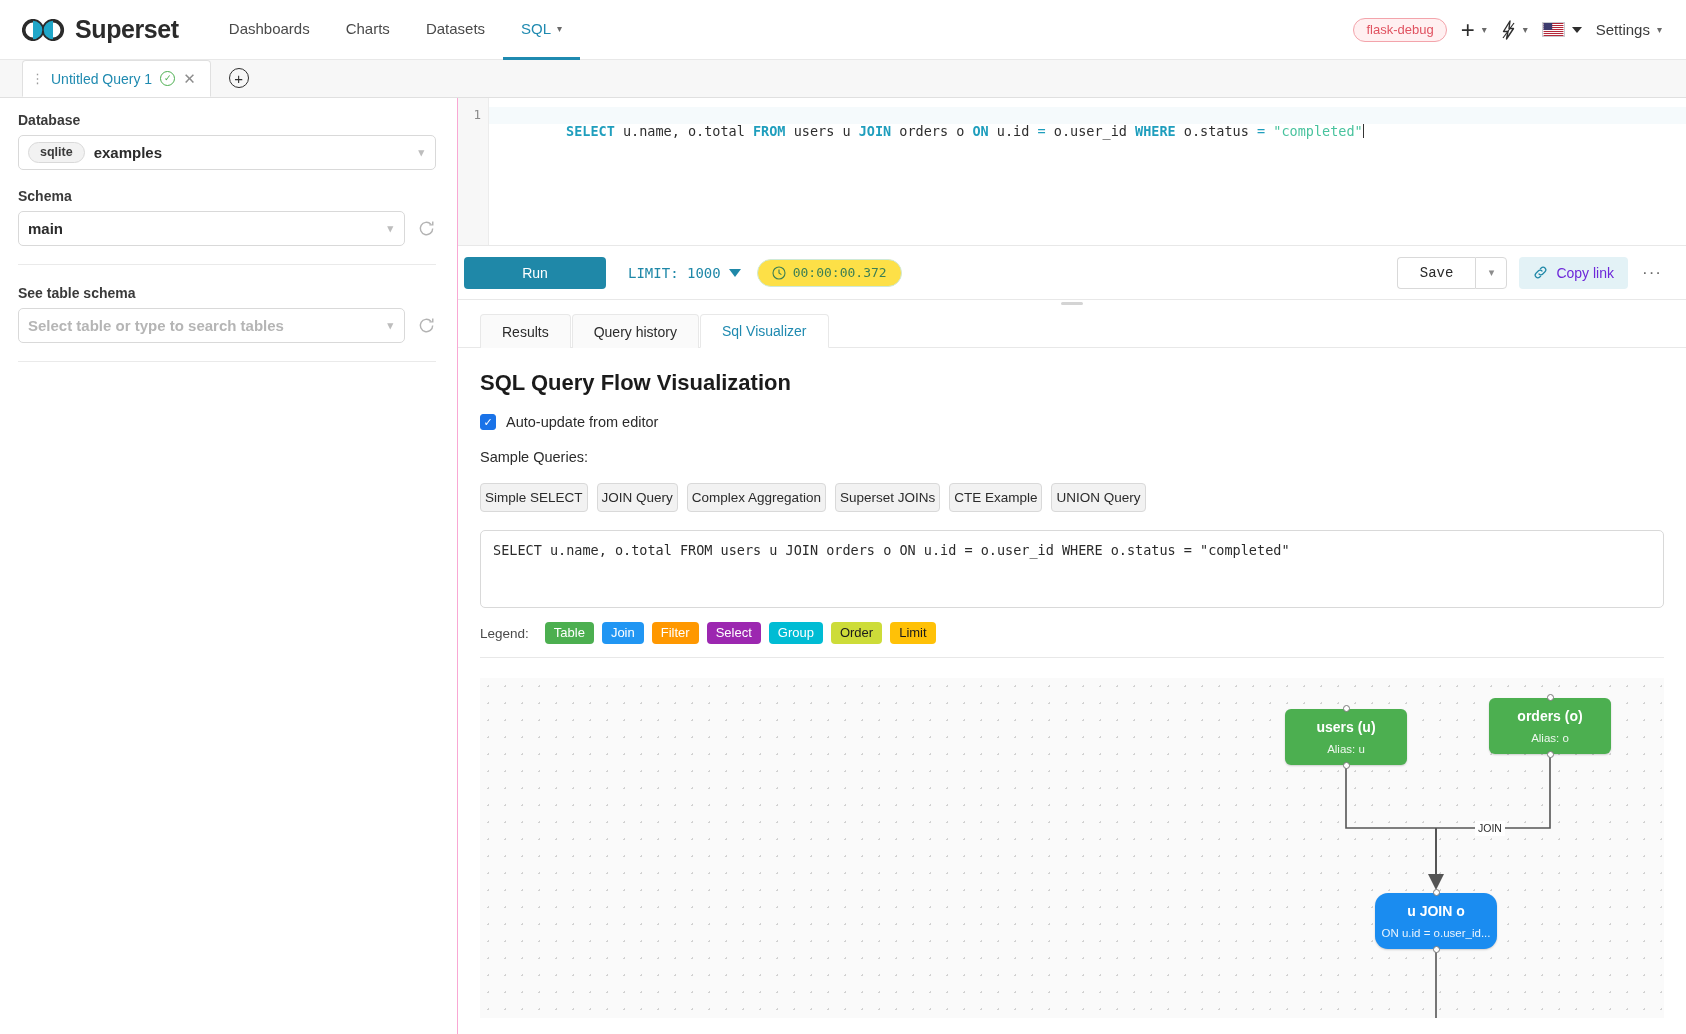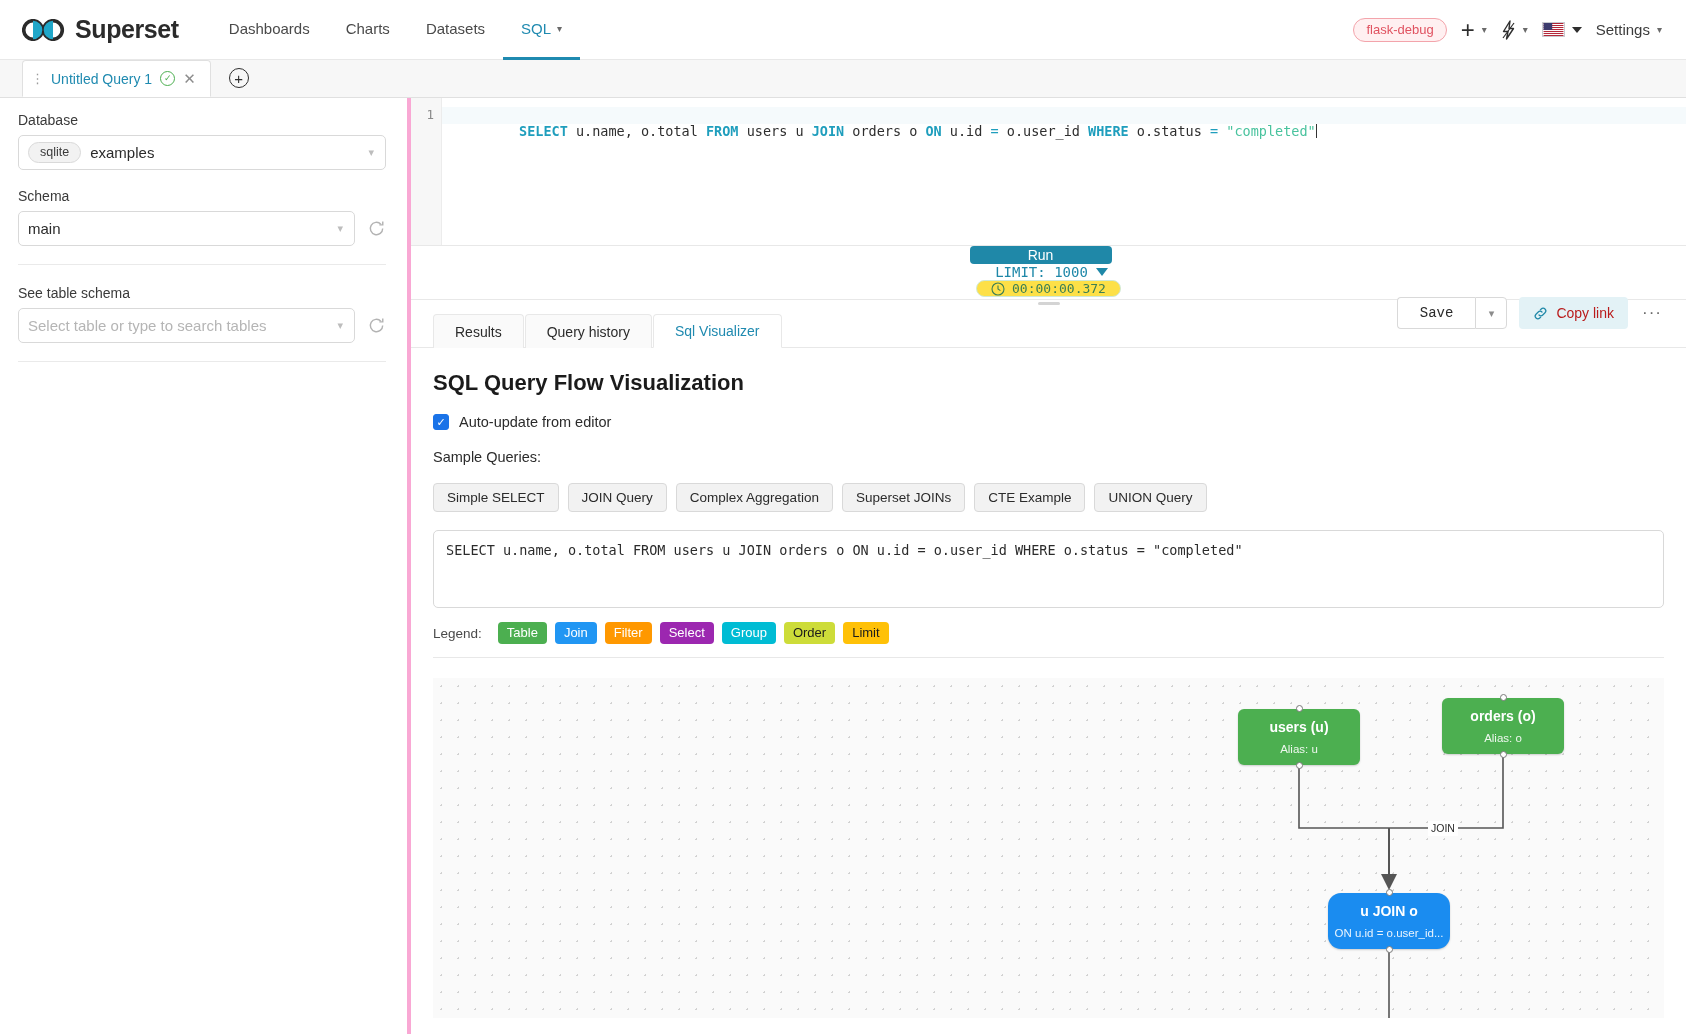--- a/index.html
+++ b/index.html
@@ -107,25 +107,26 @@
     border: 1.4px solid #2e2e2e; border-radius: 50%;
     display: flex; align-items: center; justify-content: center;
     font-size: 15px; line-height: 1; color: #2e2e2e;
     cursor: pointer;
   }
 
   
   .workspace { display: flex; height: calc(1034px - 60px - 38px); }
 
   .leftpanel {
-    width: 411px;
-    border-right: 4px solid #f9a8d4;
+    width: 458px;
+    border-right: 1px solid #f9a8d4;
     padding: 14px 21px 0 18px;
     background: #fff;
     flex-shrink: 0;
+    font-weight: bold;
   }
   .field-label {
     font-size: 14px; color: #3a3a3a; margin-bottom: 7px;
   }
   .select-row { display: flex; align-items: center; gap: 12px; margin-bottom: 18px; }
   .select-box {
     flex: 1;
     height: 35px;
     border: 1px solid #d9d9d9;
     border-radius: 5px;
@@ -202,21 +203,20 @@
     pointer-events: none;
   }
 
   .toolbar {
     height: 54px;
     background: #fff;
     border-bottom: 1px solid #e8e8e8;
     display: flex; align-items: center;
     padding: 0 22px 0 6px;
     position: relative;
-    flex-direction: column;
   }
   .run-btn {
     width: 142px; height: 32px;
     background: #1f88a8;
     color: #fff; font-size: 14px;
     border: 0; border-radius: 4px;
     cursor: pointer;
   }
   .limit-ctl {
     display: flex; align-items: center; gap: 8px;
@@ -261,21 +261,21 @@
     background: #fff; color: #8c8c8c; font-size: 11px;
     display: flex; align-items: center; justify-content: center;
     cursor: pointer;
   }
   .copy-link {
     height: 32px;
     background: #e3f2f6;
     border: 0; border-radius: 4px;
     padding: 0 14px;
     display: flex; align-items: center; gap: 8px;
-    color: #b91c1c; font-size: 14px;
+    color: #6d28d9; font-size: 14px;
     cursor: pointer;
   }
   .kebab { color: #6a6a6a; font-size: 17px; letter-spacing: 1px; cursor: pointer; padding: 0 2px; }
   .drag-handle {
     position: absolute; left: 50%; transform: translateX(-50%);
     bottom: -6px; width: 22px; height: 3px;
     background: #d4d4d4; border-radius: 2px;
   }
 
   
@@ -322,21 +322,21 @@
     background: #1a73e8; border: 1px solid #1a73e8;
     display: flex; align-items: center; justify-content: center;
     color: #fff; font-size: 11px; line-height: 1;
     cursor: pointer;
   }
   .chk-label { font-size: 14.5px; color: #2b2b2b; }
   .sample-label { font-size: 14.5px; color: #2b2b2b; margin-bottom: 18px; }
   .sample-btns { display: flex; gap: 9px; margin-bottom: 18px; }
   .sample-btn {
     height: 29px;
-    padding: 0 13px;
+    padding: 0 4px;
     background: #f2f2f2;
     border: 1px solid #d9d9d9;
     border-radius: 4px;
     font-size: 13.5px; color: #2b2b2b;
     cursor: pointer;
   }
   .sql-textarea {
     width: 100%; height: 78px;
     border: 1px solid #d9d9d9;
     border-radius: 5px;

